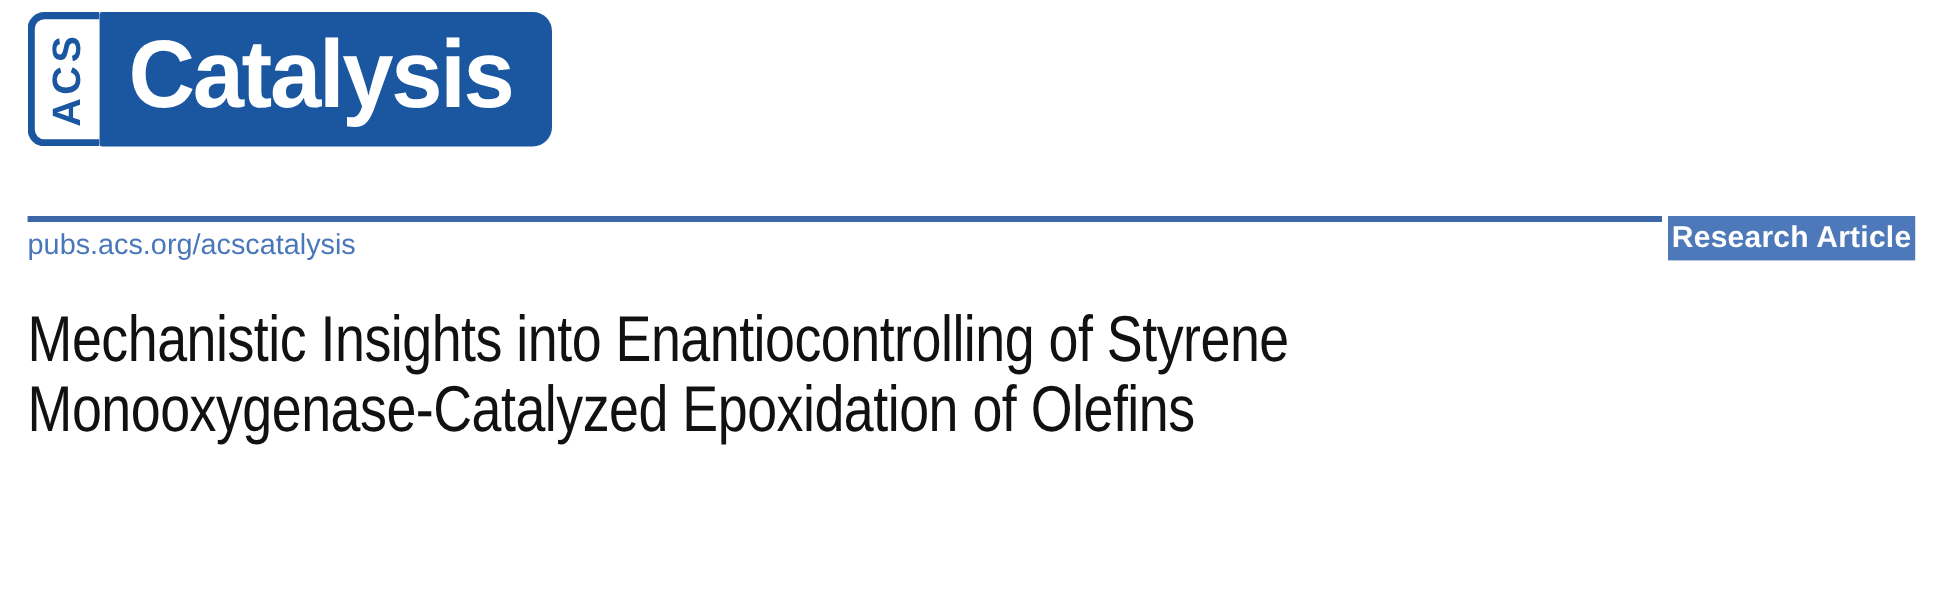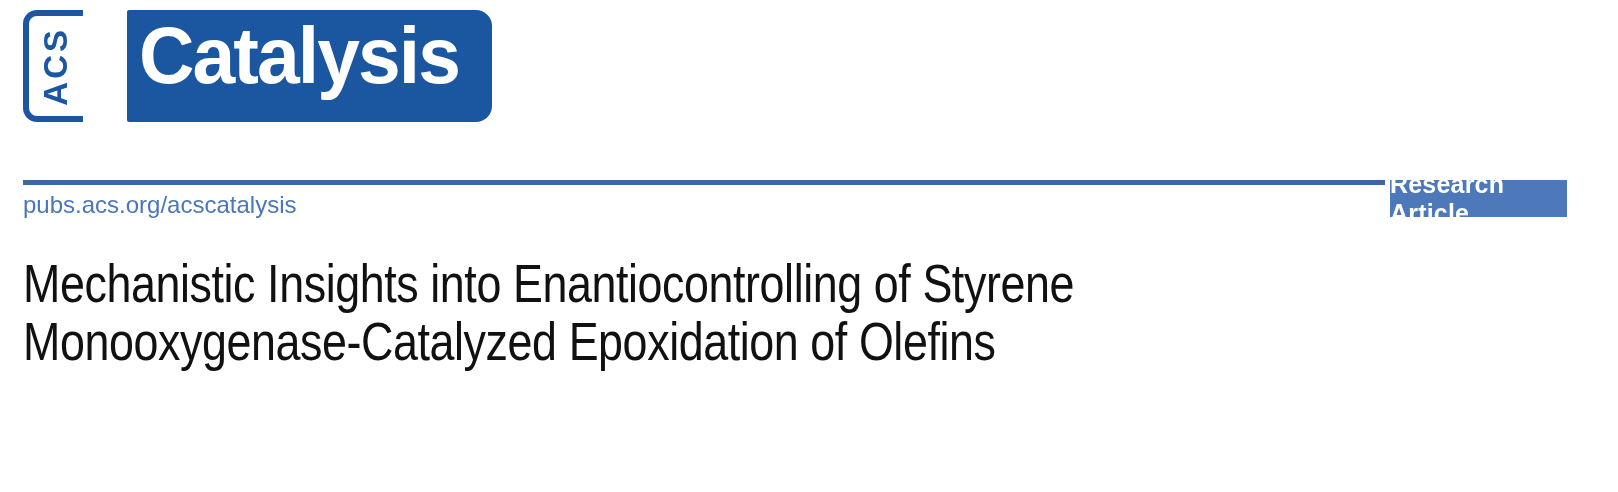--- a/index.html
+++ b/index.html
@@ -29,23 +29,22 @@
     transform: rotate(180deg);
     font-weight: bold;
     font-size: 33px;
     letter-spacing: 3px;
     color: #1a57a0;
     font-family: "Liberation Sans", sans-serif;
   }
   .catalysis-box {
     background: #1a57a0;
     border-radius: 2px 16px 16px 2px;
-    display: flex; align-items: flex-start;
-    padding: 0 20px 8px 12px;
-    margin-left: 44px;
+    display: flex; align-items: center;
+    padding: 0 20px 8px 24px;
   }
   .catalysis-box span {
     color: #ffffff;
     font-weight: bold;
     font-size: 80px;
     letter-spacing: -2px;
     display: inline-block;
     transform: scaleX(0.96);
     transform-origin: left center;
     font-family: "Liberation Sans", sans-serif;
@@ -59,21 +58,21 @@
   }
   .pubs-link {
     position: absolute; left: 23px; top: 191px;
     font-size: 24px;
     color: #4a77b9;
     text-decoration: none;
     letter-spacing: 0;
   }
   .badge {
     position: absolute; left: 1390px; top: 180px;
-    width: 177px; height: 37px;
+    width: 206px; height: 37px;
     background: #4d79ba;
     color: #ffffff;
     display: flex; align-items: center; justify-content: center;
     font-size: 25px;
     font-weight: 600;
     letter-spacing: 0.2px;
   }
 
   
   .title {

